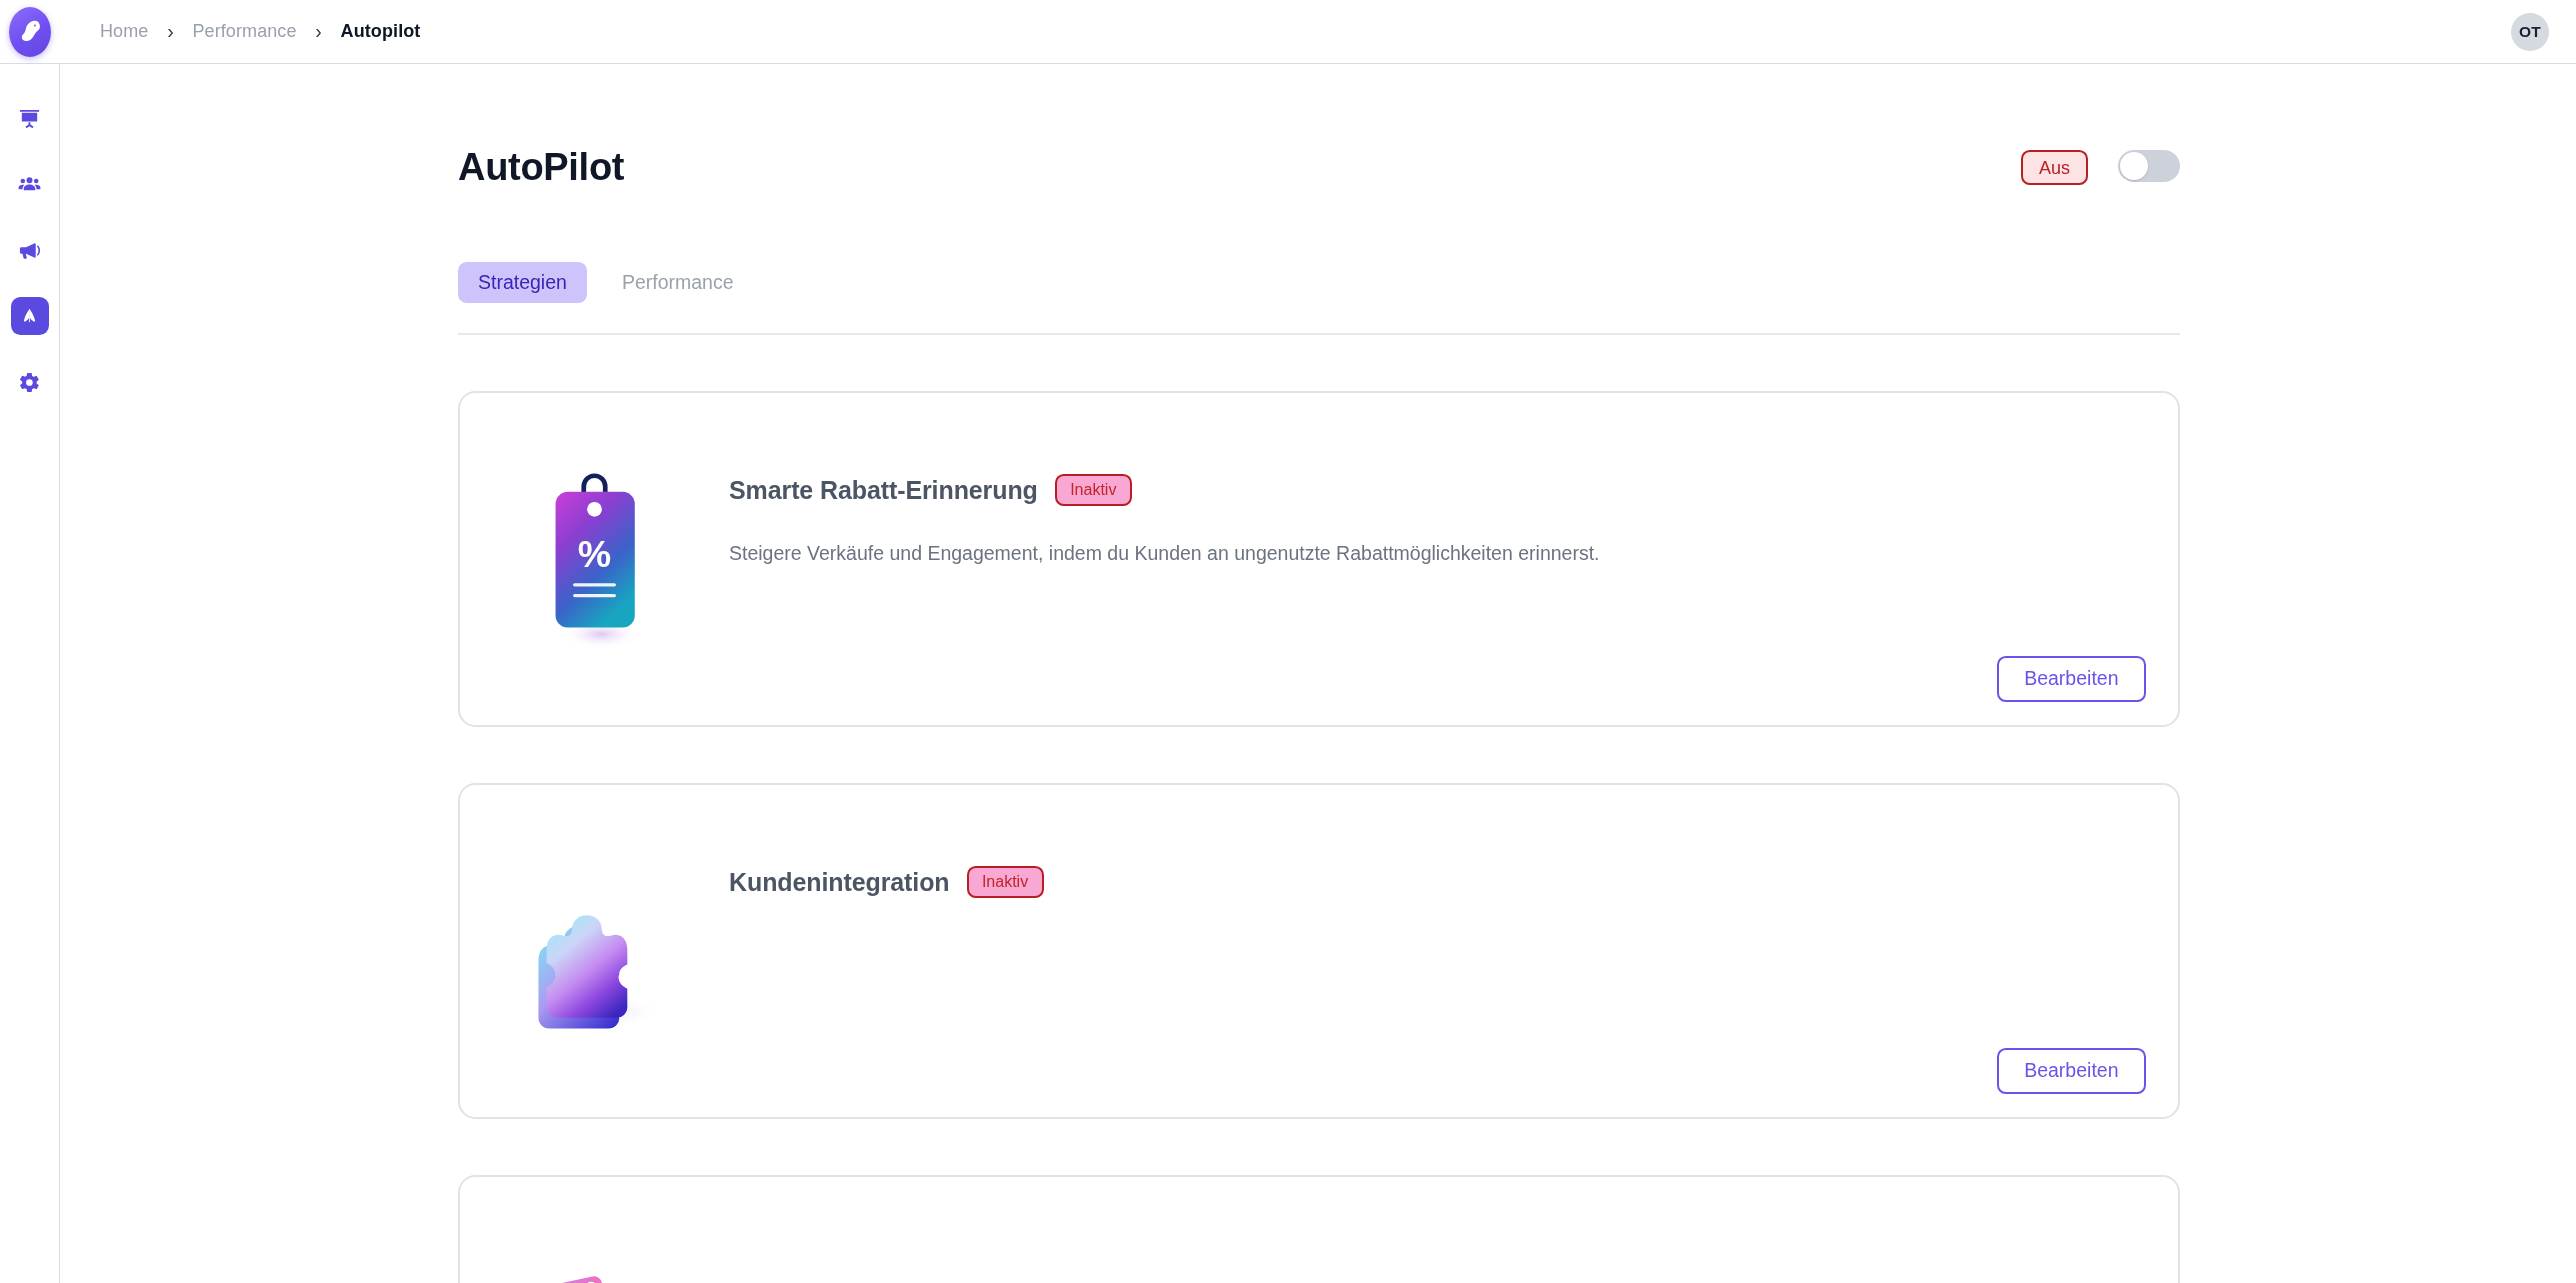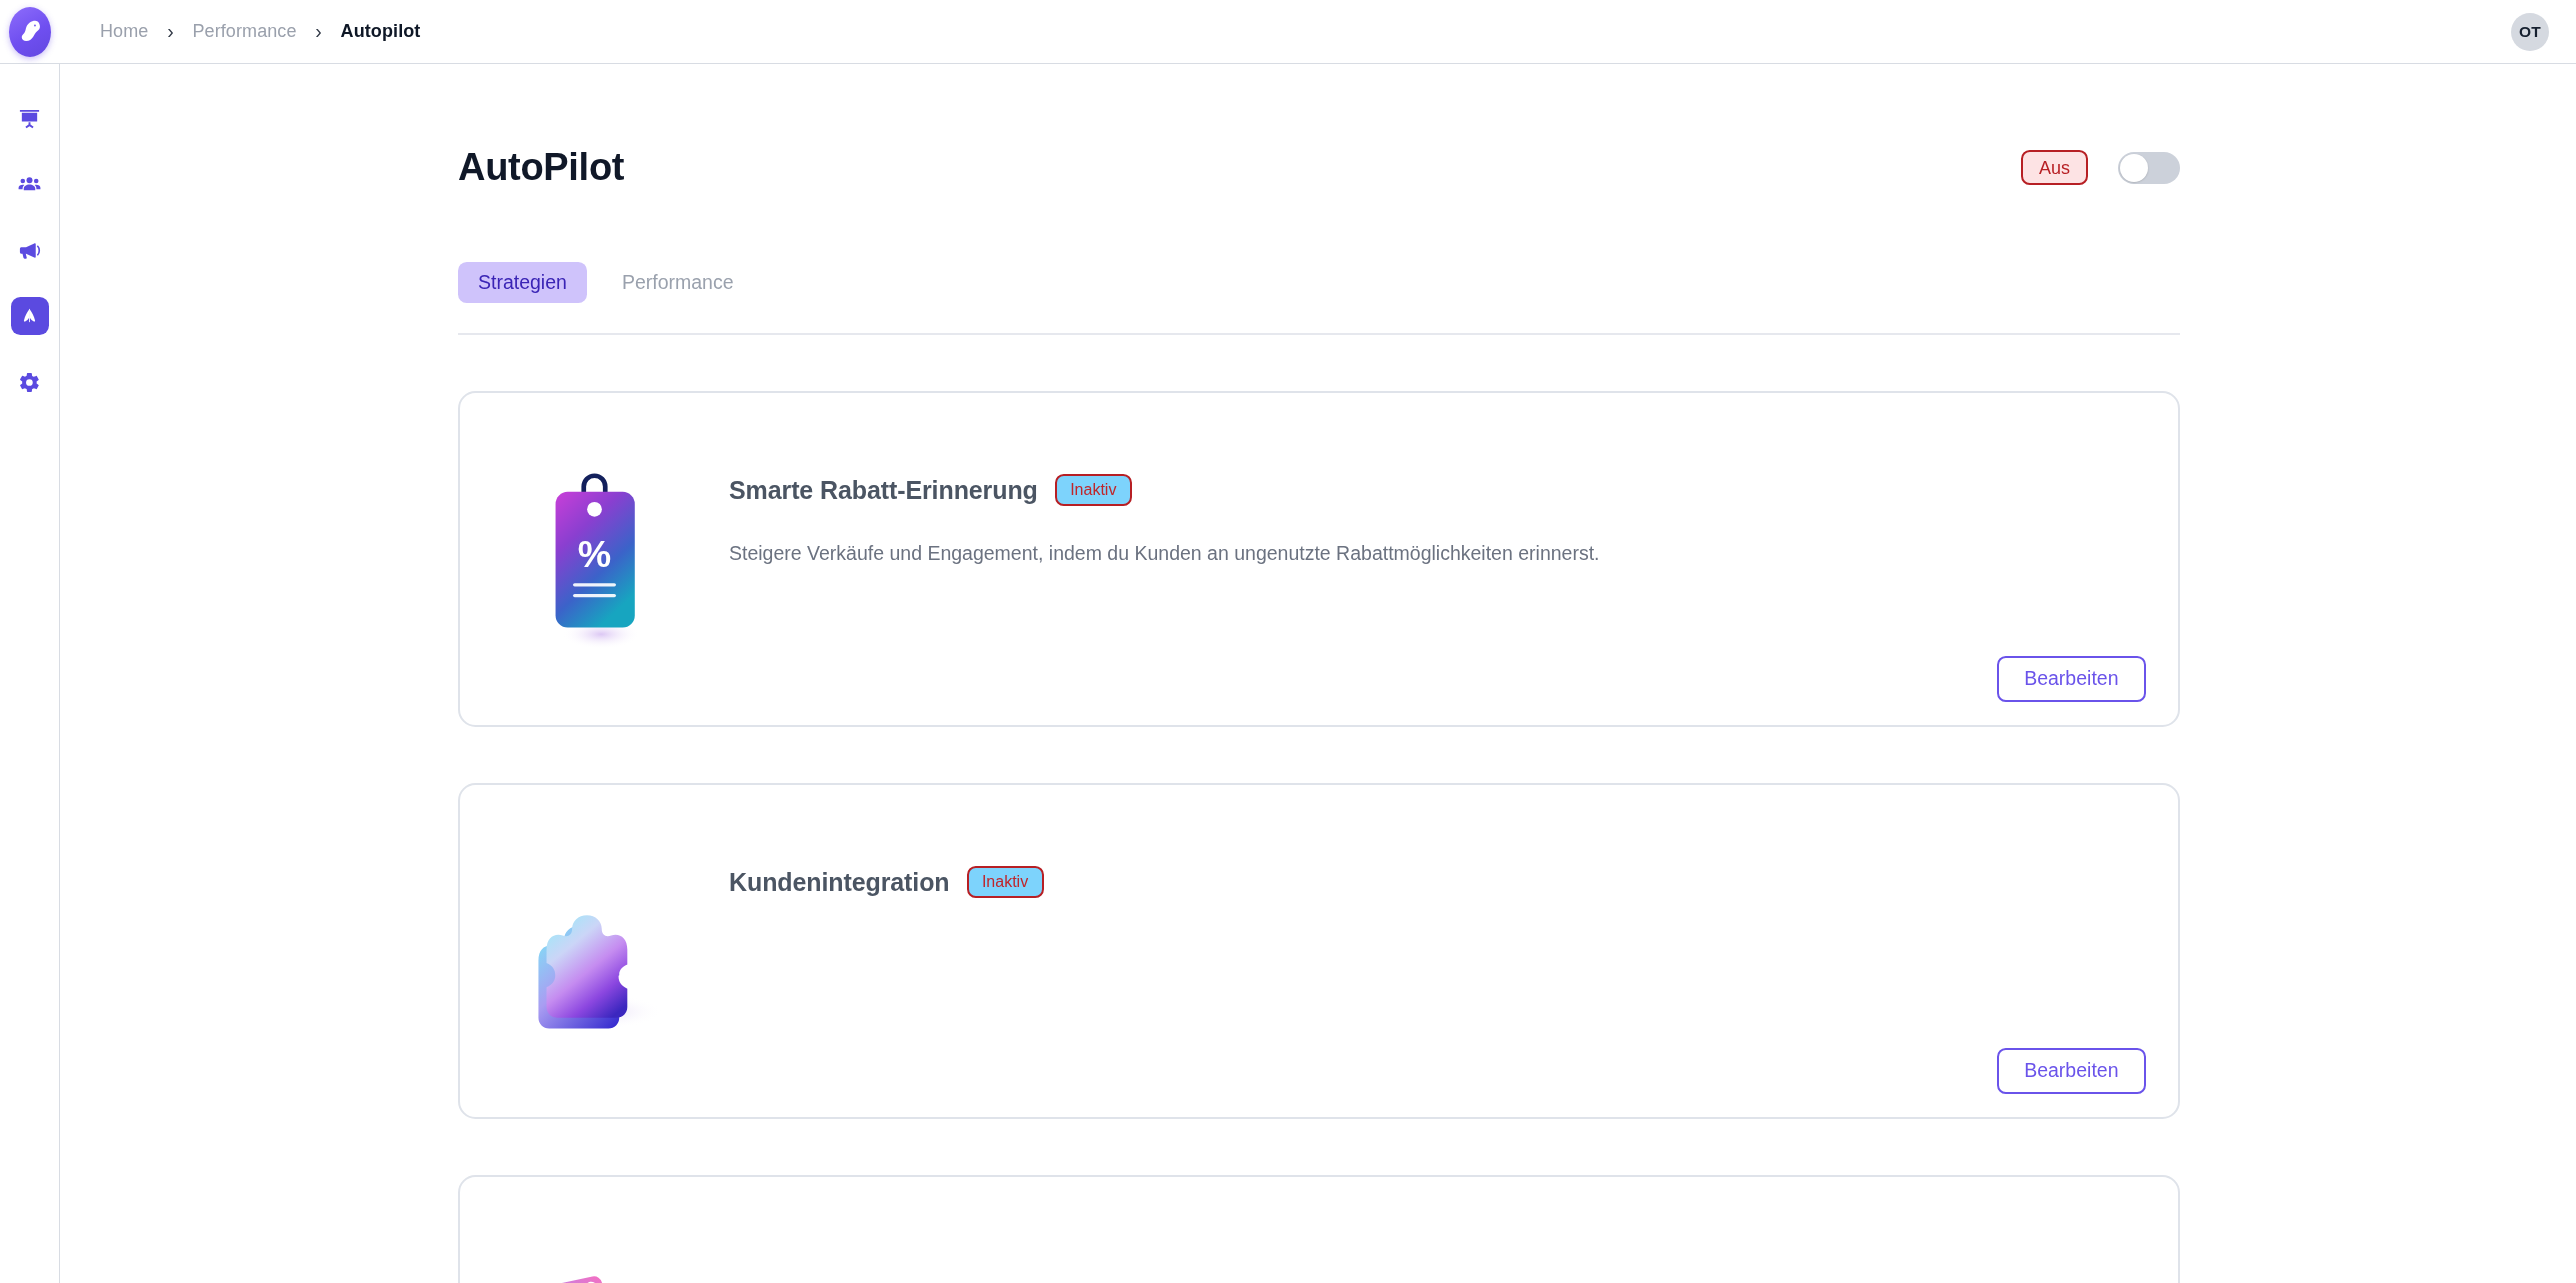--- a/index.html
+++ b/index.html
@@ -86,21 +86,21 @@
   .content { position: relative; padding: 0 396px 0 396px; }
 
   .page-head {
     display: flex; align-items: center; justify-content: space-between;
     padding-top: 81px;
   }
   .page-title {
     font-size: 38px; font-weight: bold; color: #101828;
     letter-spacing: -0.3px;
   }
-  .head-right { display: flex; align-items: center; gap: 30px; }
+  .head-right { display: flex; gap: 30px; }
 
   .badge-off {
     background: #fde3e4; border: 2px solid #b71f24; color: #b71f24;
     border-radius: 8.7px; padding: 6.7px 16px;
     font-size: 18px; line-height: 1;
   }
   .toggle {
     width: 62px; height: 32px; border-radius: 16px;
     background: #ccd1da; position: relative;
   }
@@ -135,21 +135,21 @@
     flex: 0 0 269px;
     display: flex; align-items: center; justify-content: center;
   }
   .card-art svg { display: block; }
   .card-body { flex: 1; padding: 81px 54px 0 0; position: relative; }
   .card-title-row { display: flex; align-items: center; gap: 17px; }
   .card-title {
     font-size: 25px; font-weight: bold; color: #4b5563; letter-spacing: -0.1px;
   }
   .badge-inactive {
-    background: #7dd3fc; border: 2px solid #b71f24; color: #c0252a;
+    background: #f9a8d4; border: 2px solid #b71f24; color: #c0252a;
     border-radius: 8.7px; padding: 6px 13.4px; font-size: 16px; line-height: 1;
   }
   .card-desc {
     margin-top: 34px; font-size: 19.5px; color: #6b7280; line-height: 1.4;
   }
   .card-actions {
     position: absolute; right: 32px; bottom: 23px;
   }
   .btn-edit {
     border: 2px solid #6a53ea; color: #6a53ea; background: #ffffff;

